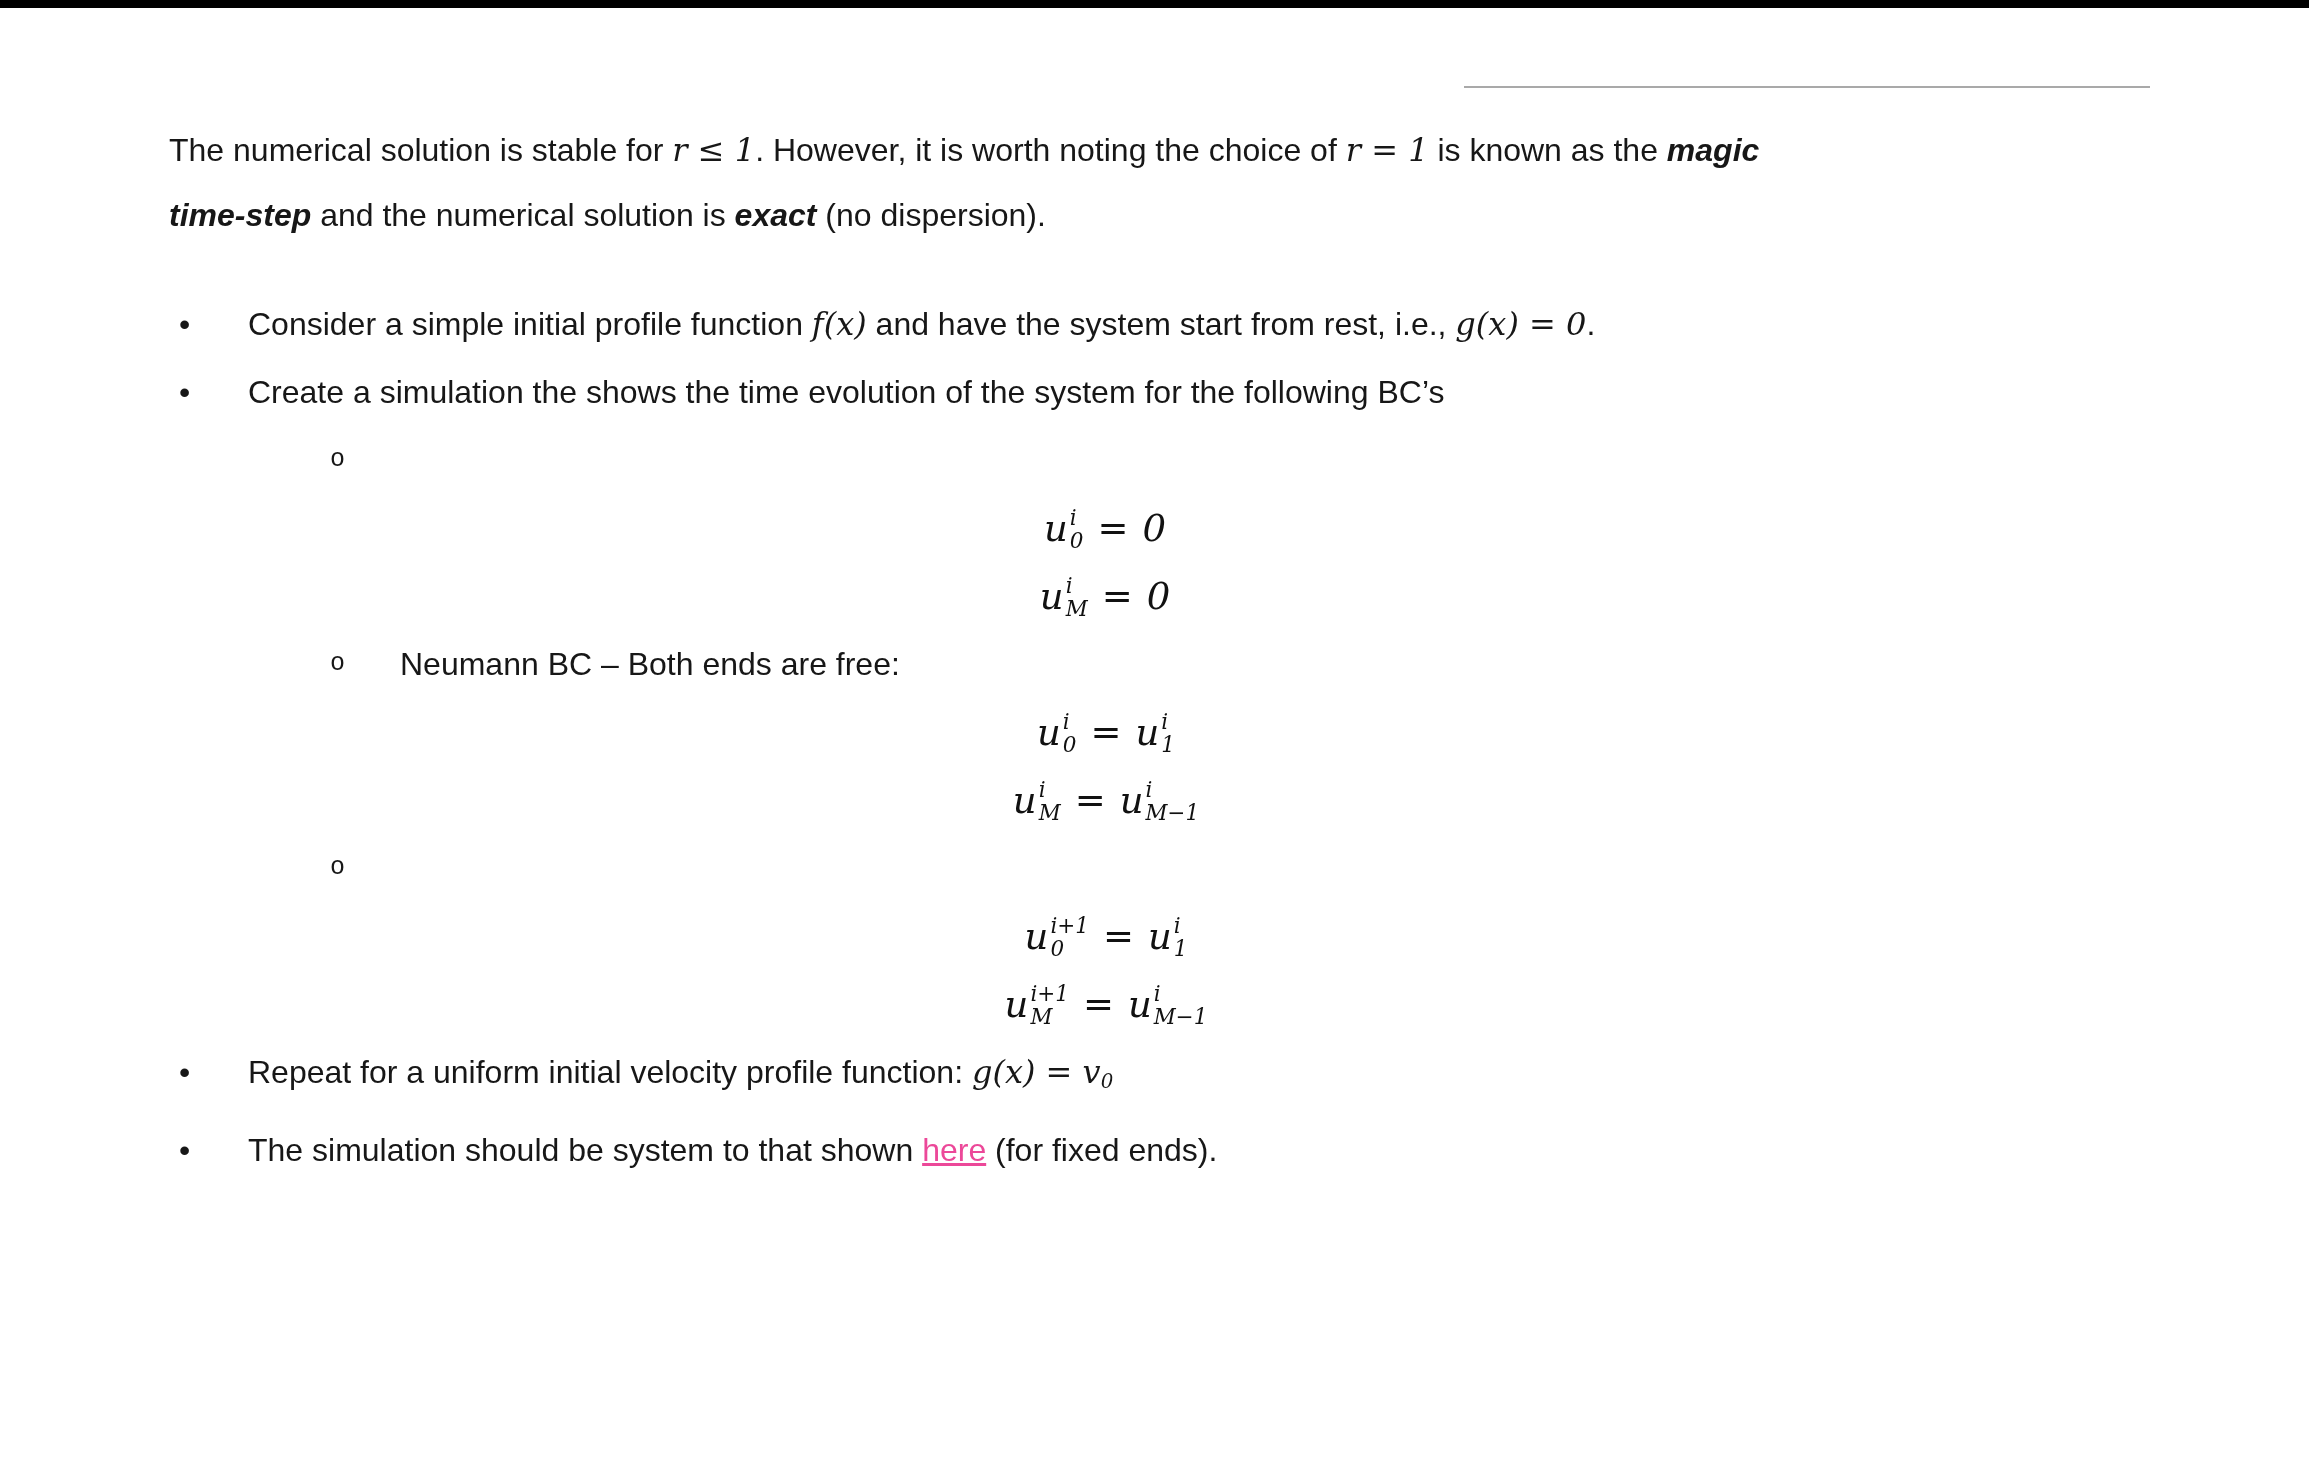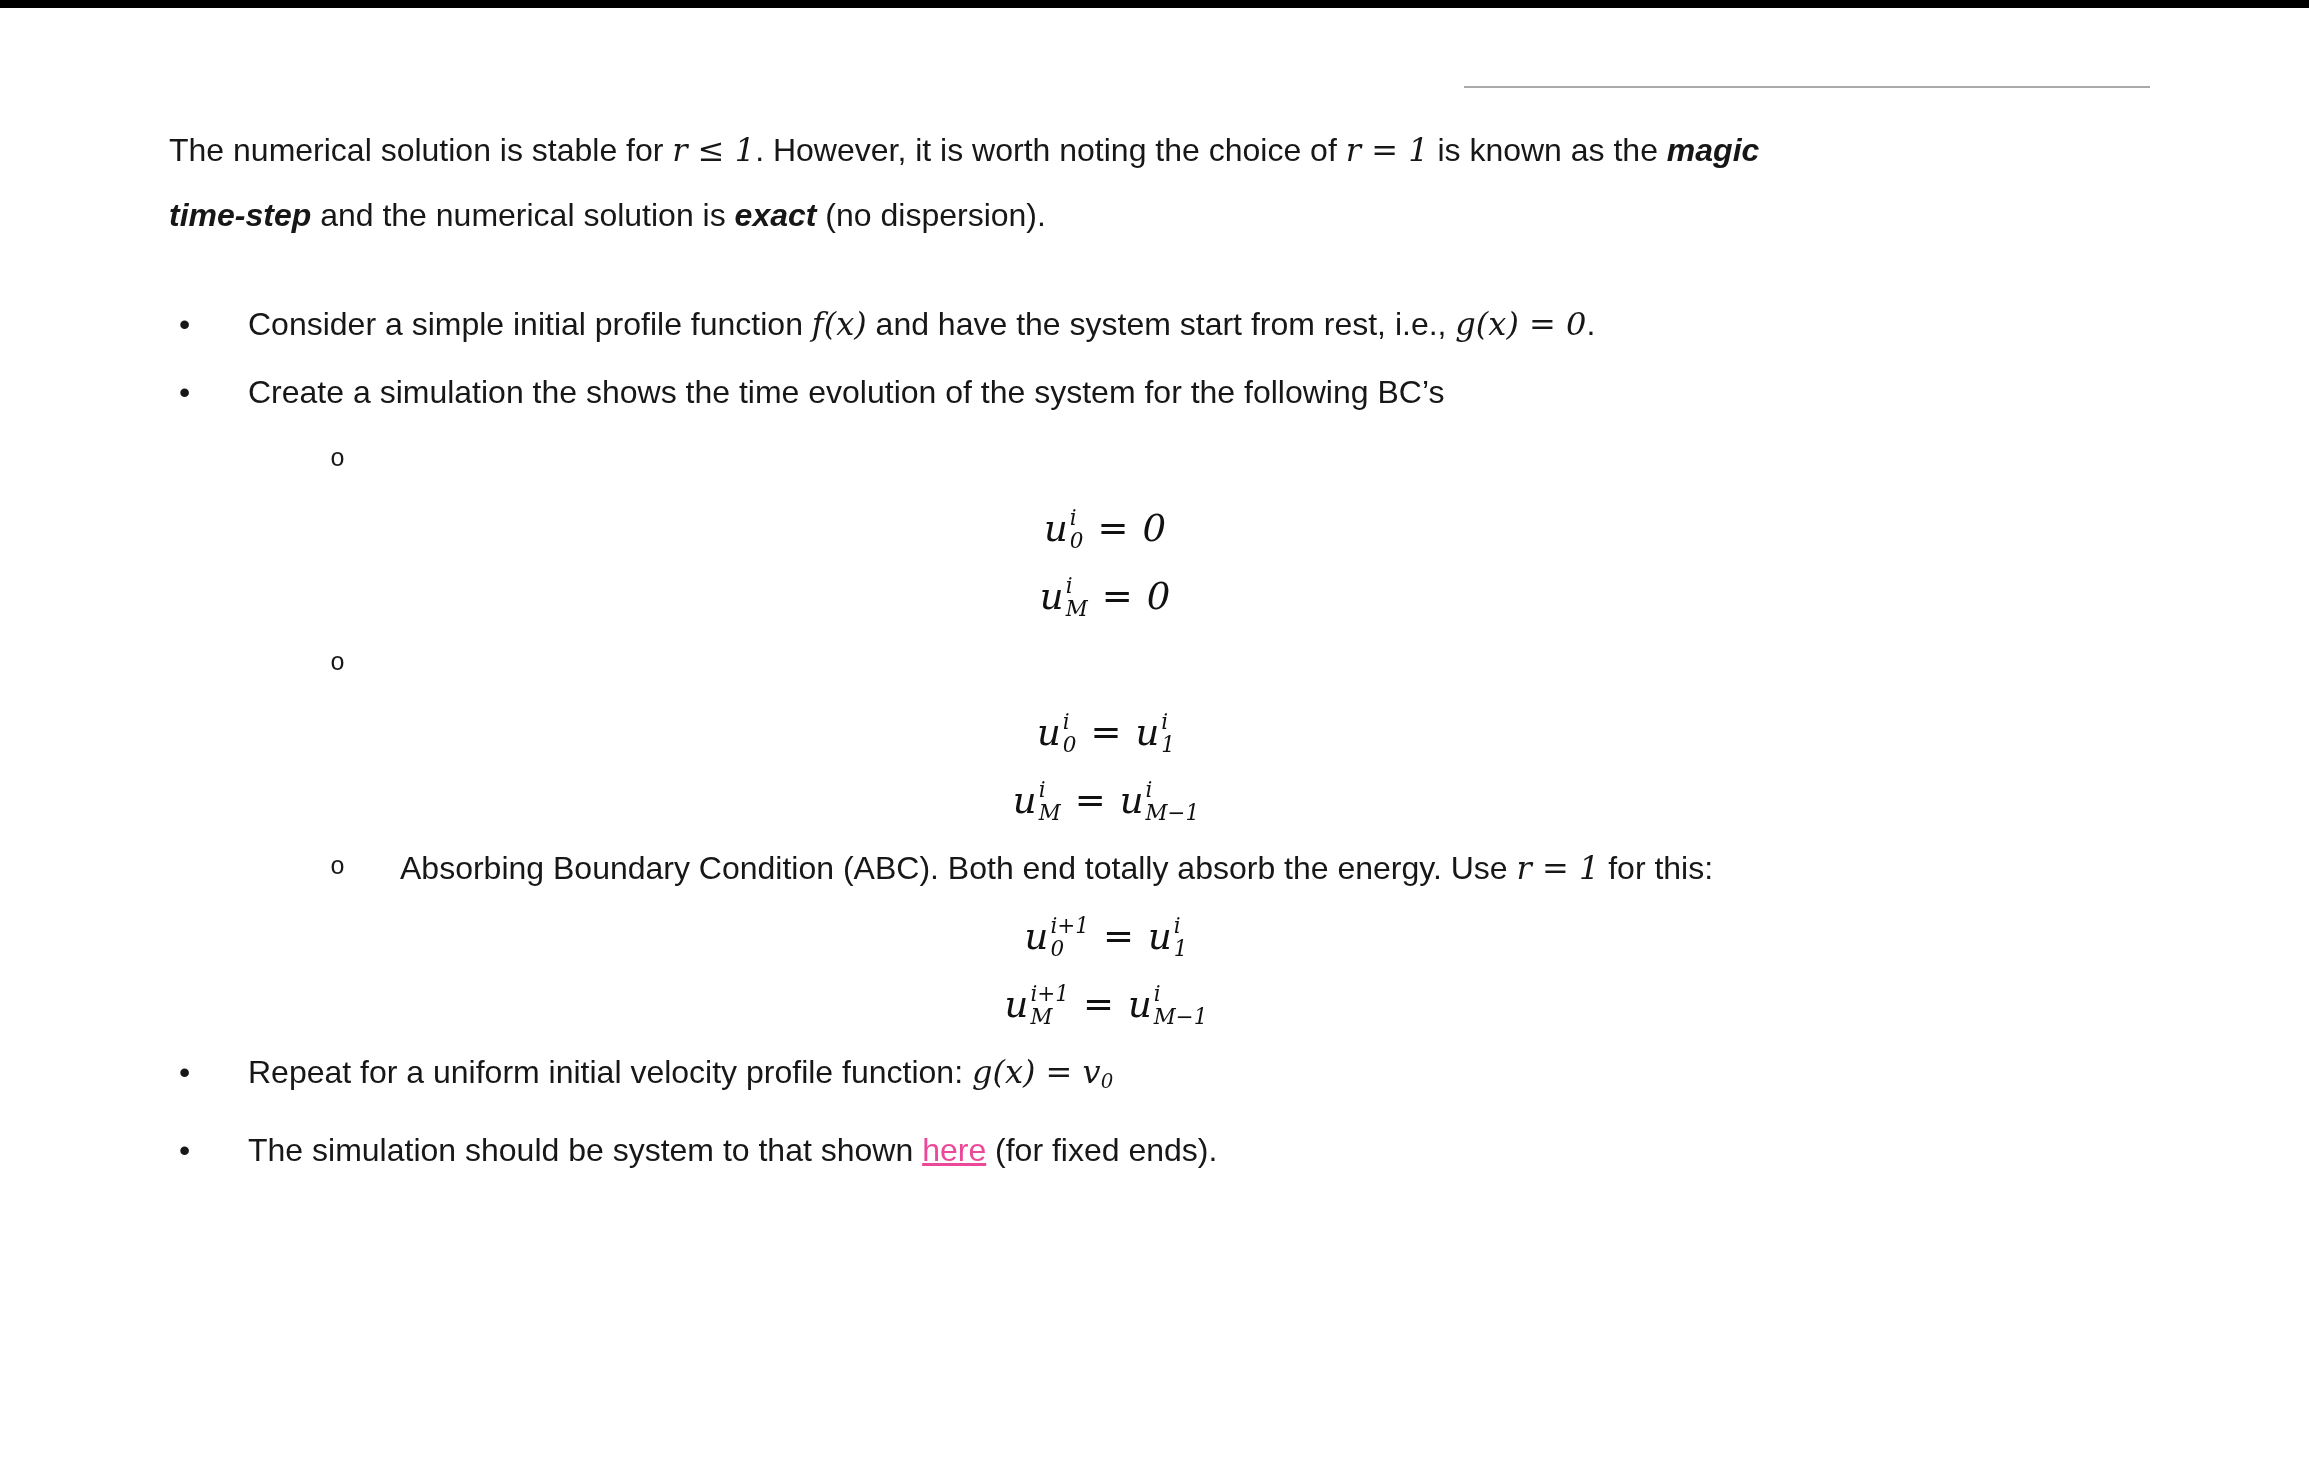--- a/index.html
+++ b/index.html
@@ -133,20 +133,21 @@
           <span class="eq-scripts">
             <span class="eq-sup"></span>
             <span class="eq-sub"></span>
           </span>
         </span>
       </div>
     </div>
 
     <div class="row sub">
       <span class="marker2">o</span>
+      <span class="text"><span class="seg-text">Neumann BC – Both ends are free:</span></span>
     </div>
 
     <div class="eq-block">
       <div class="eq-line">
         <span class="eq-term">
           <span class="eq-base">u</span>
           <span class="eq-scripts">
             <span class="eq-sup">i</span>
             <span class="eq-sub">0</span>
           </span>
@@ -174,21 +175,20 @@
           <span class="eq-scripts">
             <span class="eq-sup">i</span>
             <span class="eq-sub">M−1</span>
           </span>
         </span>
       </div>
     </div>
 
     <div class="row sub">
       <span class="marker2">o</span>
-      <span class="text"><span class="seg-text">Absorbing Boundary Condition (ABC). Both end totally absorb the energy. Use </span><span class="seg-math">r = 1</span><span class="seg-text"> for this:</span></span>
     </div>
 
     <div class="eq-block">
       <div class="eq-line">
         <span class="eq-term">
           <span class="eq-base">u</span>
           <span class="eq-scripts">
             <span class="eq-sup">i+1</span>
             <span class="eq-sub">0</span>
           </span>

